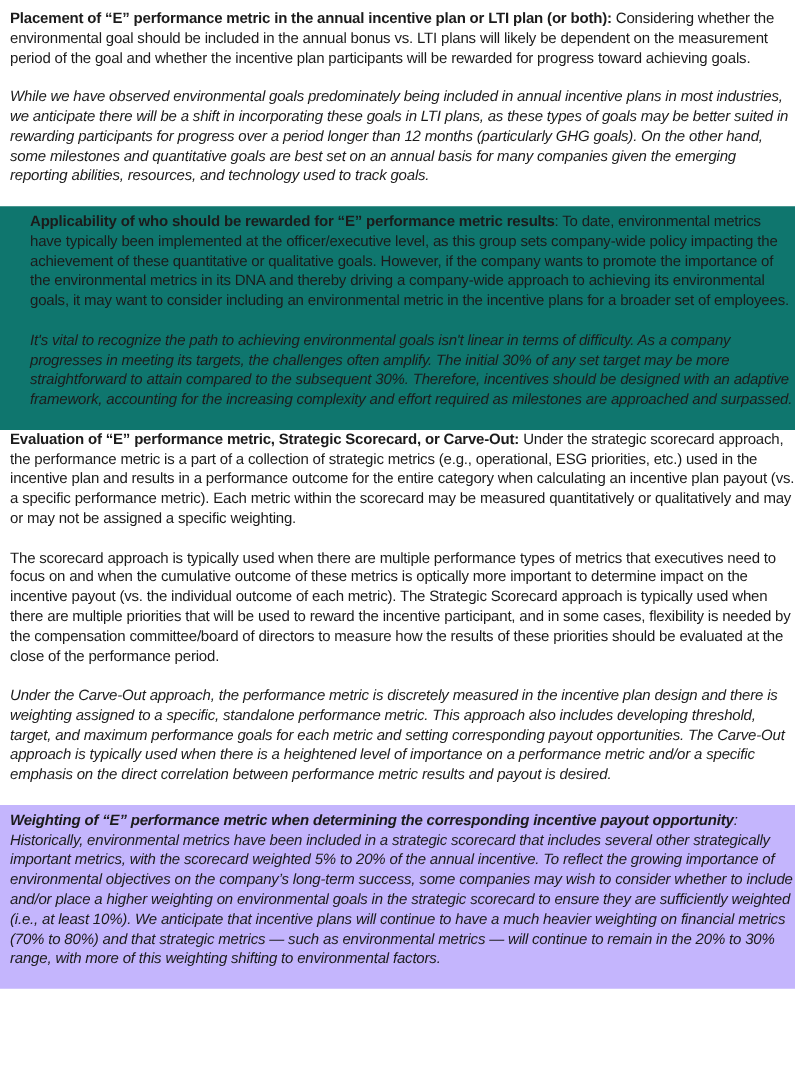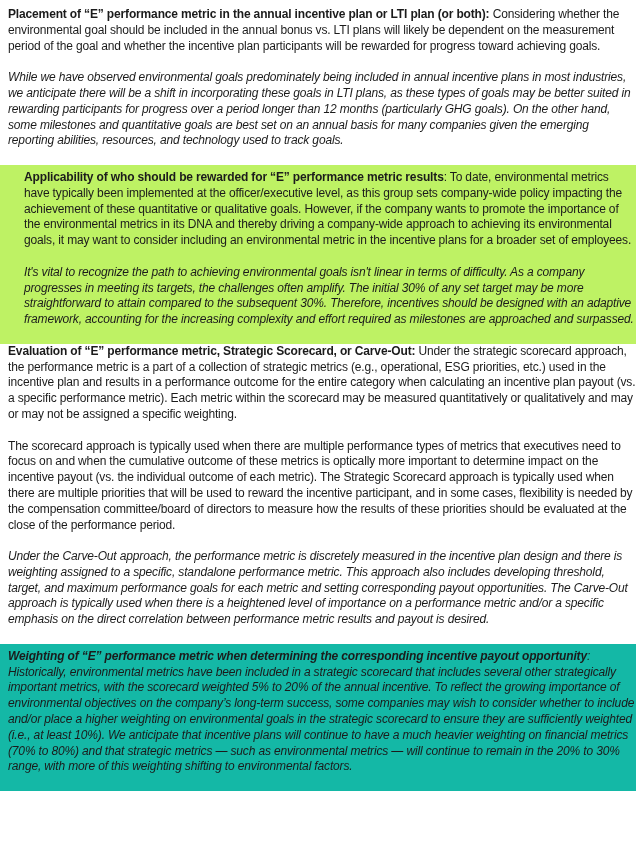--- a/index.html
+++ b/index.html
@@ -47,28 +47,28 @@
 </head>
 <body>
 
 <div class="doc">
 
   <div class="section plain">
     <p class="para"><b class="lead">Placement of “E” performance metric in the annual incentive plan or LTI plan (or both):</b><span> Considering whether the environmental goal should be included in the annual bonus vs. LTI plans will likely be dependent on the measurement period of the goal and whether the incentive plan participants will be rewarded for progress toward achieving goals.</span></p>
     <p class="para"><span>While we have observed environmental goals predominately being included in annual incentive plans in most industries, we anticipate there will be a shift in incorporating these goals in LTI plans, as these types of goals may be better suited in rewarding participants for progress over a period longer than 12 months (particularly GHG goals). On the other hand, some milestones and quantitative goals are best set on an annual basis for many companies given the emerging reporting abilities, resources, and technology used to track goals.</span></p>
   </div>
 
-  <div class="section highlight" style="background: #bef264; padding-left: 24px;">
+  <div class="section highlight" style="background: #0f766e; padding-left: 24px;">
     <p class="para"><b class="lead">Applicability of who should be rewarded for “E” performance metric results</b><span>: To date, environmental metrics have typically been implemented at the officer/executive level, as this group sets company-wide policy impacting the achievement of these quantitative or qualitative goals. However, if the company wants to promote the importance of the environmental metrics in its DNA and thereby driving a company-wide approach to achieving its environmental goals, it may want to consider including an environmental metric in the incentive plans for a broader set of employees.</span></p>
     <p class="para"><span>It's vital to recognize the path to achieving environmental goals isn't linear in terms of difficulty. As a company progresses in meeting its targets, the challenges often amplify. The initial 30% of any set target may be more straightforward to attain compared to the subsequent 30%. Therefore, incentives should be designed with an adaptive framework, accounting for the increasing complexity and effort required as milestones are approached and surpassed.</span></p>
   </div>
 
   <div class="section plain">
     <p class="para"><b class="lead">Evaluation of “E” performance metric, Strategic Scorecard, or Carve-Out:</b><span> Under the strategic scorecard approach, the performance metric is a part of a collection of strategic metrics (e.g., operational, ESG priorities, etc.) used in the incentive plan and results in a performance outcome for the entire category when calculating an incentive plan payout (vs. a specific performance metric). Each metric within the scorecard may be measured quantitatively or qualitatively and may or may not be assigned a specific weighting.</span></p>
     <p class="para"><span>The scorecard approach is typically used when there are multiple performance types of metrics that executives need to focus on and when the cumulative outcome of these metrics is optically more important to determine impact on the incentive payout (vs. the individual outcome of each metric). The Strategic Scorecard approach is typically used when there are multiple priorities that will be used to reward the incentive participant, and in some cases, flexibility is needed by the compensation committee/board of directors to measure how the results of these priorities should be evaluated at the close of the performance period.</span></p>
     <p class="para"><span>Under the Carve-Out approach, the performance metric is discretely measured in the incentive plan design and there is weighting assigned to a specific, standalone performance metric. This approach also includes developing threshold, target, and maximum performance goals for each metric and setting corresponding payout opportunities. The Carve-Out approach is typically used when there is a heightened level of importance on a performance metric and/or a specific emphasis on the direct correlation between performance metric results and payout is desired.</span></p>
   </div>
 
-  <div class="section highlight" style="background: #14b8a6;">
+  <div class="section highlight" style="background: #c4b5fd;">
     <p class="para"><b class="lead">Weighting of “E” performance metric when determining the corresponding incentive payout opportunity</b><span>: Historically, environmental metrics have been included in a strategic scorecard that includes several other strategically important metrics, with the scorecard weighted 5% to 20% of the annual incentive. To reflect the growing importance of environmental objectives on the company’s long-term success, some companies may wish to consider whether to include and/or place a higher weighting on environmental goals in the strategic scorecard to ensure they are sufficiently weighted (i.e., at least 10%). We anticipate that incentive plans will continue to have a much heavier weighting on financial metrics (70% to 80%) and that strategic metrics — such as environmental metrics — will continue to remain in the 20% to 30% range, with more of this weighting shifting to environmental factors.</span></p>
   </div>
 
 </div>
 
 </body></html>

